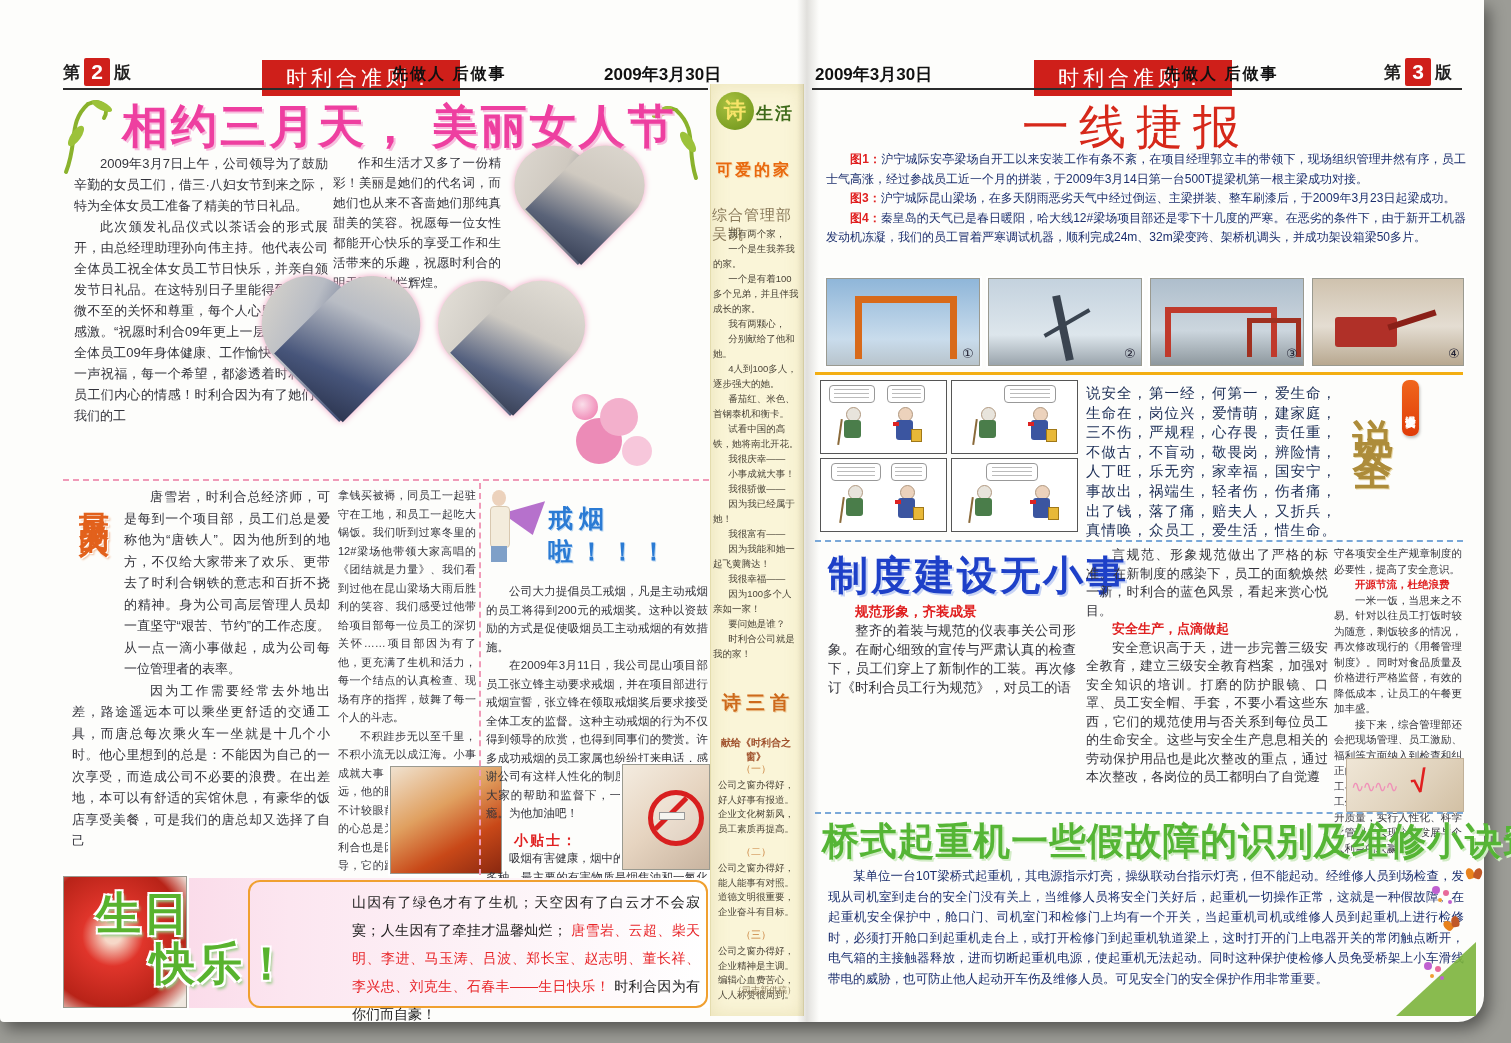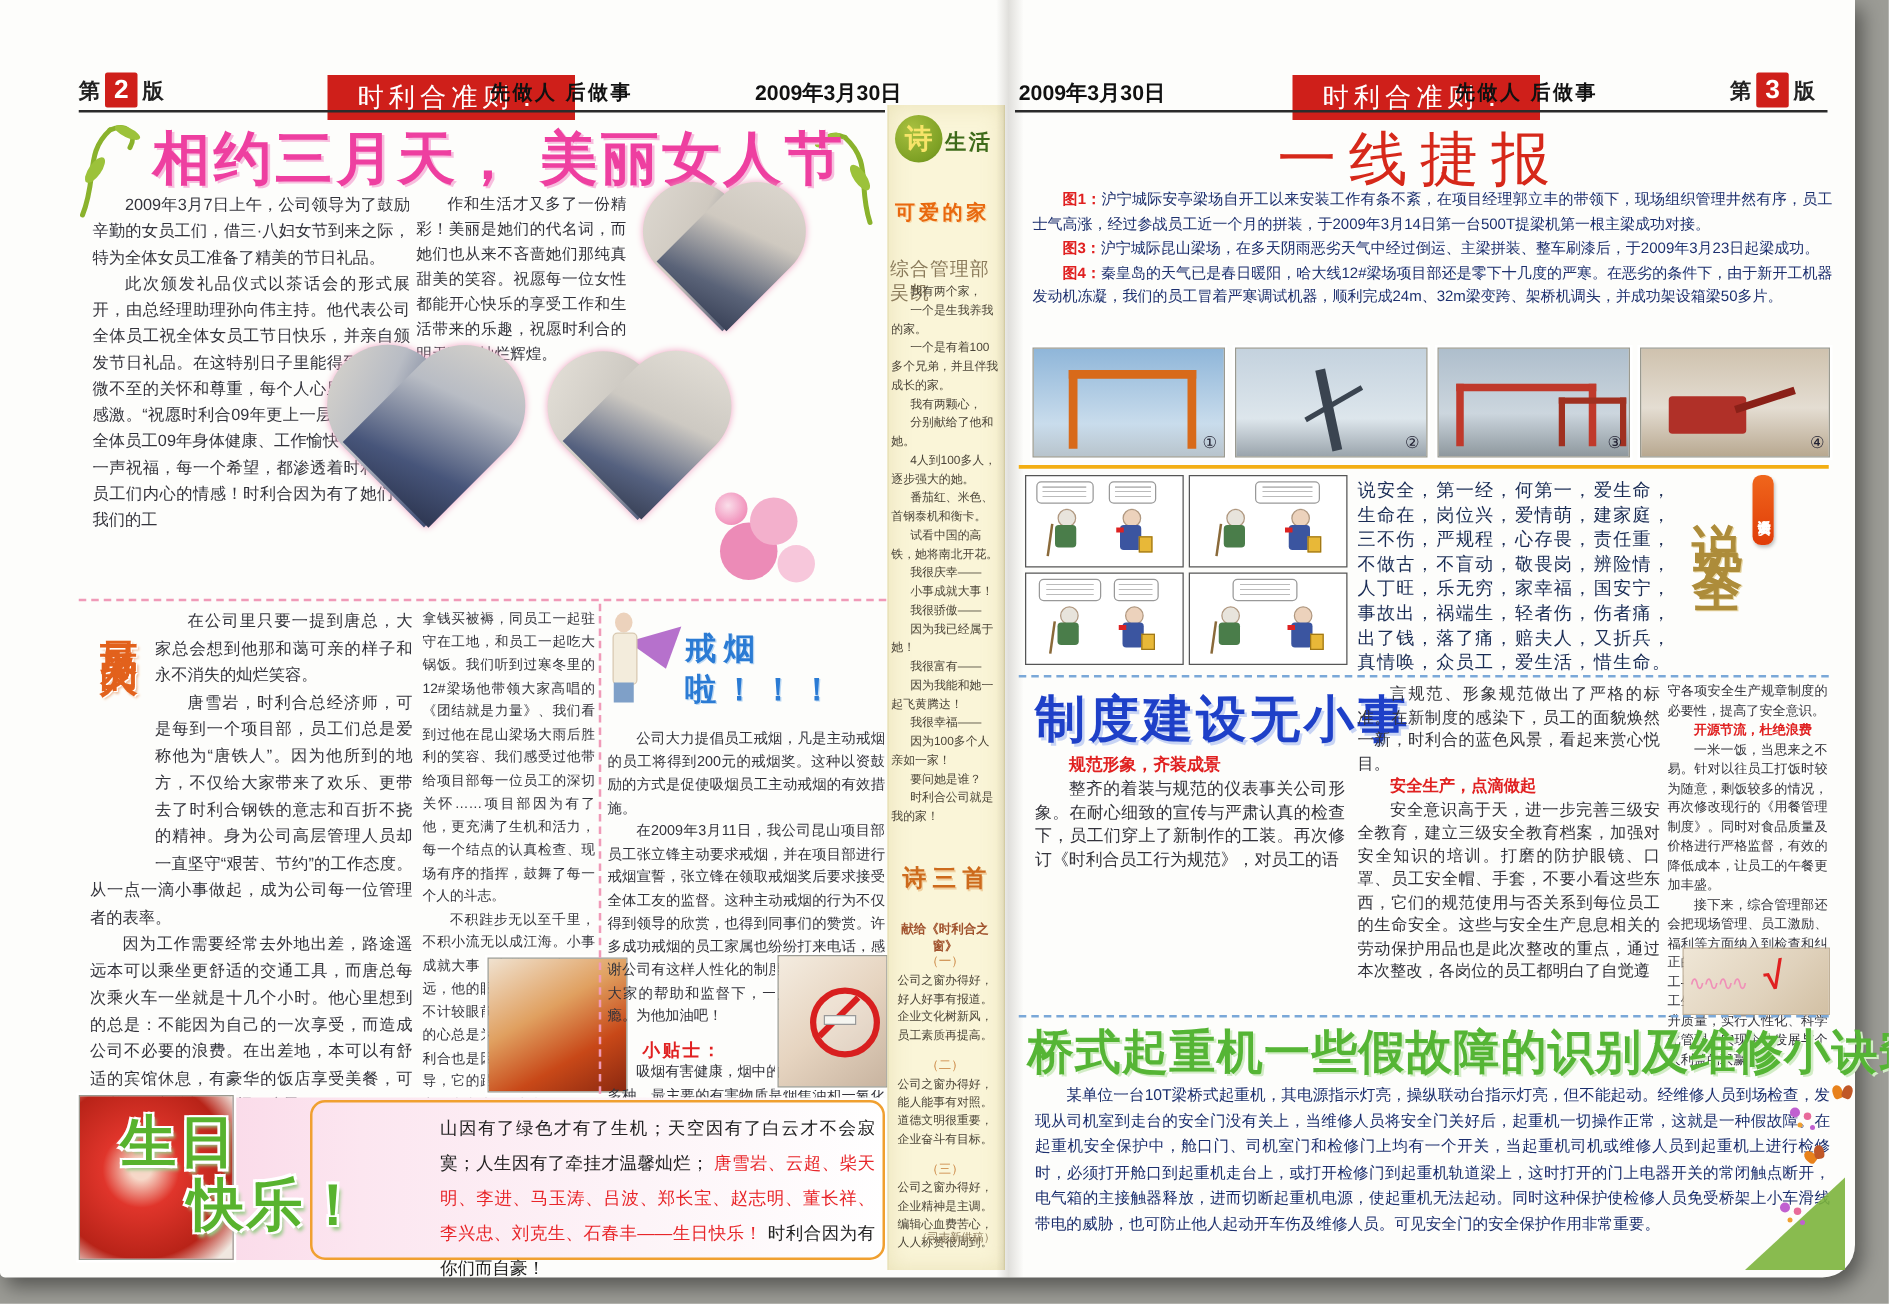--- a/index.html
+++ b/index.html
@@ -163,21 +163,20 @@
 
 <div class="heart" style="left:502px;top:152px;width:152px;height:138px;--bg:linear-gradient(160deg,#ddd8d0,#cfc9c0 40%,#5a6378 78%,#3a4258)"></div>
 <div class="heart" style="left:246px;top:284px;width:186px;height:168px;--bg:linear-gradient(160deg,#d8d4cc,#b8bcc4 35%,#47557a 75%,#2e3752)"></div>
 <div class="heart" style="left:424px;top:288px;width:172px;height:156px;--bg:linear-gradient(160deg,#e4e0d8,#cdc9c2 45%,#55617f 80%,#3a4258)"></div>
 <div class="roses" style="left:572px;top:394px"></div>
 
 <div class="abs dash-pink" style="left:63px;top:479px;width:646px"></div>
 
 <div class="abs colA" style="left:72px;top:486px;width:258px">
   <div class="cutest-title">最可爱的人</div>
-  <p>在公司里只要一提到唐总，大家总会想到他那和蔼可亲的样子和永不消失的灿烂笑容。</p>
   <p>唐雪岩，时利合总经济师，可是每到一个项目部，员工们总是爱称他为“唐铁人”。因为他所到的地方，不仅给大家带来了欢乐、更带去了时利合钢铁的意志和百折不挠的精神。身为公司高层管理人员却一直坚守“艰苦、节约”的工作态度。从一点一滴小事做起，成为公司每一位管理者的表率。</p>
   <p>因为工作需要经常去外地出差，路途遥远本可以乘坐更舒适的交通工具，而唐总每次乘火车一坐就是十几个小时。他心里想到的总是：不能因为自己的一次享受，而造成公司不必要的浪费。在出差地，本可以有舒适的宾馆休息，有豪华的饭店享受美餐，可是我们的唐总却又选择了自己</p>
 </div>
 <div class="abs colB" style="left:338px;top:486px;width:138px">
   <p style="text-indent:0">拿钱买被褥，同员工一起驻守在工地，和员工一起吃大锅饭。我们听到过寒冬里的12#梁场他带领大家高唱的《团结就是力量》、我们看到过他在昆山梁场大雨后胜利的笑容、我们感受过他带给项目部每一位员工的深切关怀……项目部因为有了他，更充满了生机和活力，每一个结点的认真检查、现场有序的指挥，鼓舞了每一个人的斗志。</p>
   <p>不积跬步无以至千里，不积小流无以成江海。小事成就大事，唐总的路走得很远，他的眼光放得很宽。他不计较眼前利益得与失，他的心总是为长远而打算。时利合也是因为有这样的好领导，它的路才会越走越广，它的未来才会更加辉煌！</p>
 </div>
 <div class="photo" style="left:390px;top:766px;width:110px;height:106px;background:linear-gradient(150deg,#f0e2d0,#e0a060 40%,#c84818 70%,#8a2810)"></div>
 <div class="abs vdash-pink" style="left:479px;top:483px;height:392px"></div>
 

